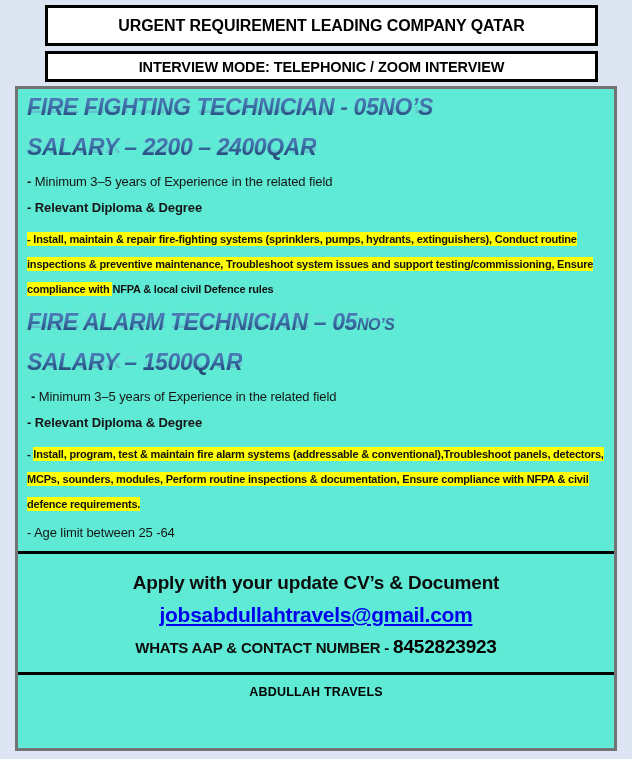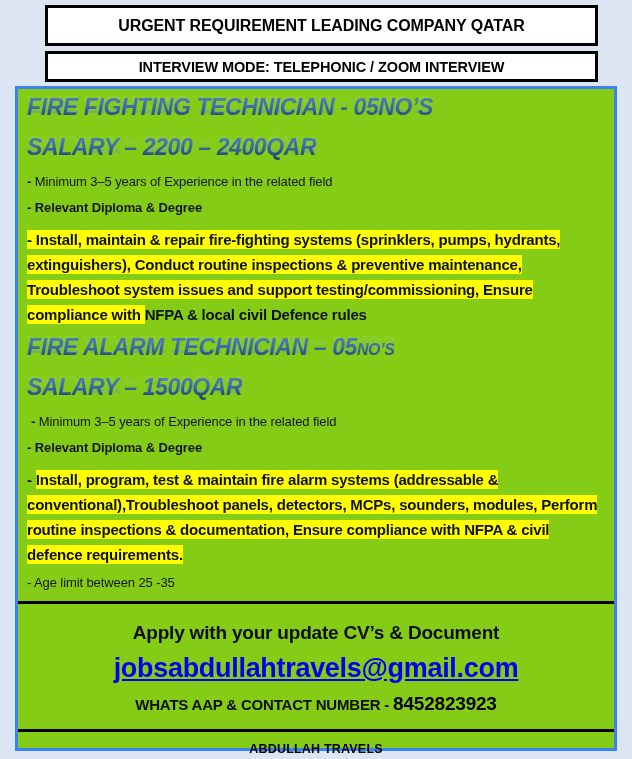--- a/index.html
+++ b/index.html
@@ -63,22 +63,22 @@
     text-align: center;
   }
 
   
   .main-box {
     position: absolute;
     left: 15px;
     top: 86px;
     width: 602px;
     height: 665px;
-    background: #84cc16;
-    border: 3px solid #3b82f6;
+    background: #5eead4;
+    border: 3px solid #737373;
   }
 
   .body-inner {
     padding: 6px 9px 0 9px;
   }
 
   
   .wa-wrap {
     position: relative;
     height: 38px;
@@ -148,21 +148,21 @@
     font-weight: bold;
     margin-bottom: 11px;
   }
 
   .line.indent { padding-left: 4px; }
 
   .dash { font-weight: bold; }
 
   
   .hl-para {
-    font-size: 15px;
+    font-size: 11px;
     font-weight: bold;
     color: #111111;
     line-height: 25px;
     letter-spacing: -0.2px;
     margin: 0 0 8px 0;
     max-width: 583px;
   }
 
   .hl-para .hl {
     background: #ffff00;
@@ -188,21 +188,21 @@
   .apply-head {
     font-size: 19px;
     font-weight: bold;
     color: #0d0d0d;
     letter-spacing: -0.2px;
     margin-bottom: 9px;
     margin-top: 6px;
   }
 
   .email {
-    font-size: 27px;
+    font-size: 21px;
     font-weight: bold;
     color: #0000ee;
     text-decoration: underline;
     letter-spacing: -0.3px;
     display: inline-block;
     margin-bottom: 9px;
   }
 
   .whats-line {
     font-size: 15px;
@@ -279,21 +279,21 @@
           <span class="wa">SALARY – 1500QAR</span>
           <span class="wa-reflect" aria-hidden="true">SALARY – 1500QAR</span>
         </div>
 
         <div class="line indent"><span class="dash">-</span> <span>Minimum 3–5 years of Experience  in the related field</span></div>
         <div class="line bold">- <span>Relevant Diploma &amp; Degree</span></div>
 
         <div class="hl-para"><span class="nohl">- </span><span class="hl">Install, program, test &amp; maintain fire alarm systems (addressable &amp; conventional),Troubleshoot  panels, detectors, MCPs, sounders, modules, Perform routine inspections &amp; documentation, Ensure compliance with NFPA &amp; civil defence requirements.</span></div>
       </div>
 
-      <div class="line">- <span>Age limit between 25 -35</span></div>
+      <div class="line">- <span>Age limit between 25 -64</span></div>
 
     </div>
 
     <div class="rule"></div>
 
     <div class="apply-sec">
       <div class="apply-head">Apply with your update CV’s &amp; Document</div>
       <a class="email" href="#">jobsabdullahtravels@gmail.com</a>
       <div class="whats-line"><span>WHATS AAP &amp; CONTACT NUMBER - </span><span class="whats-number">8452823923</span></div>
     </div>

